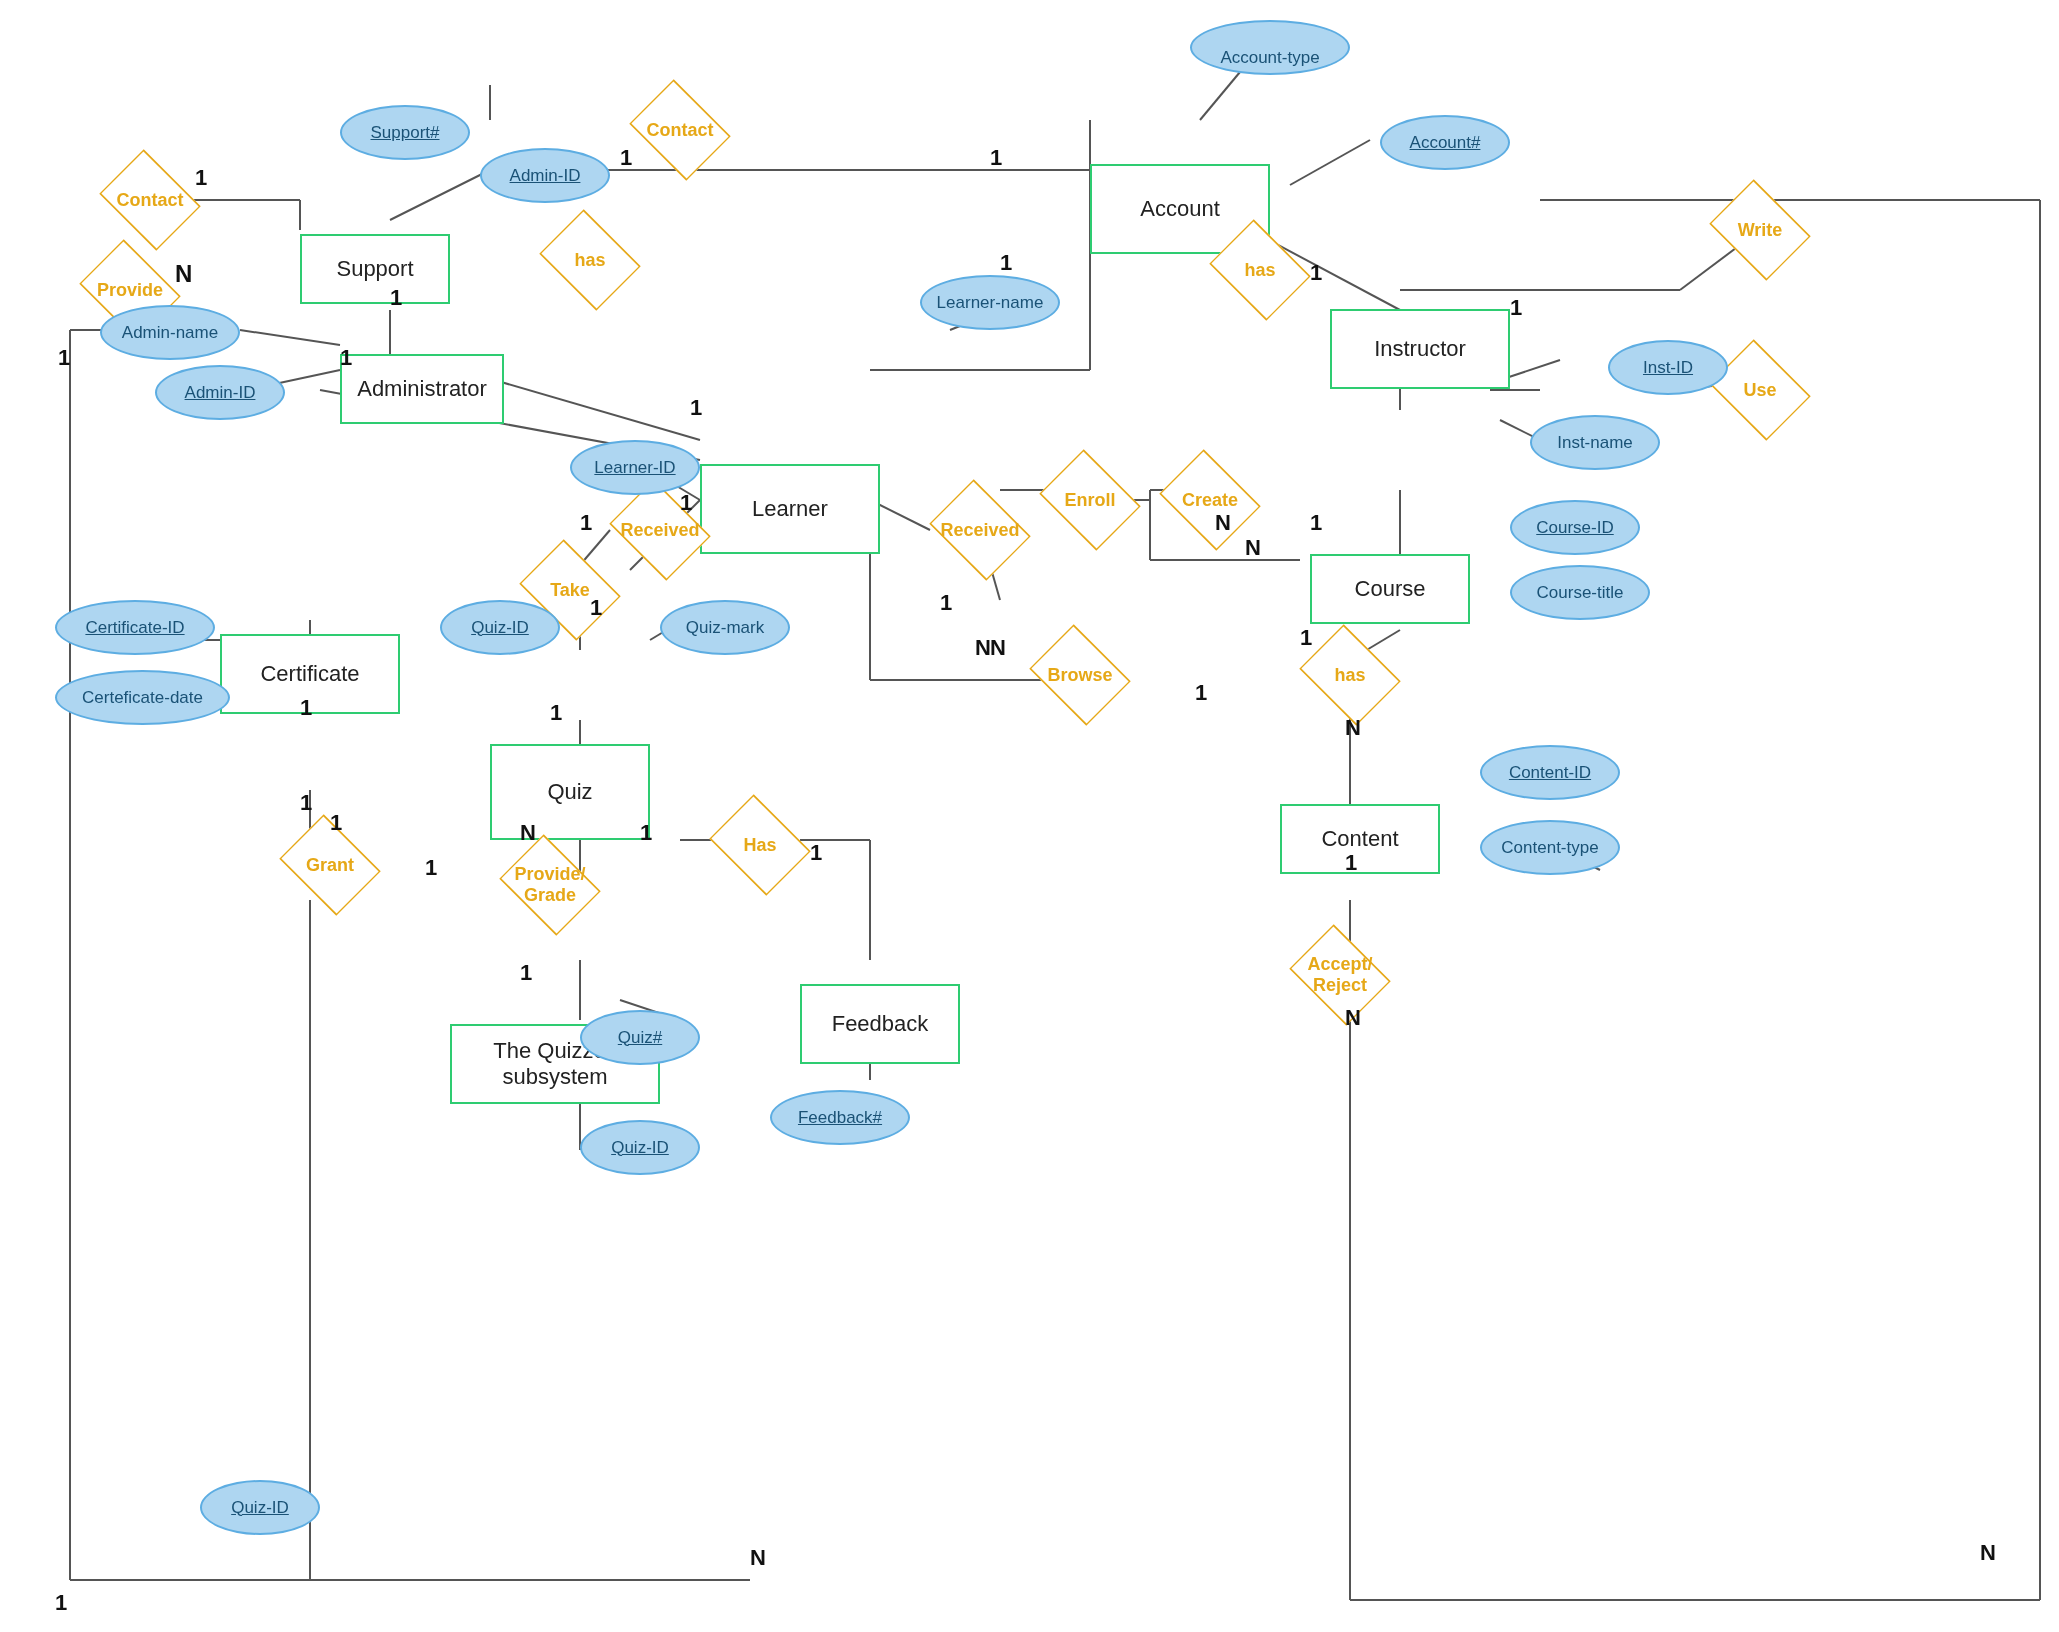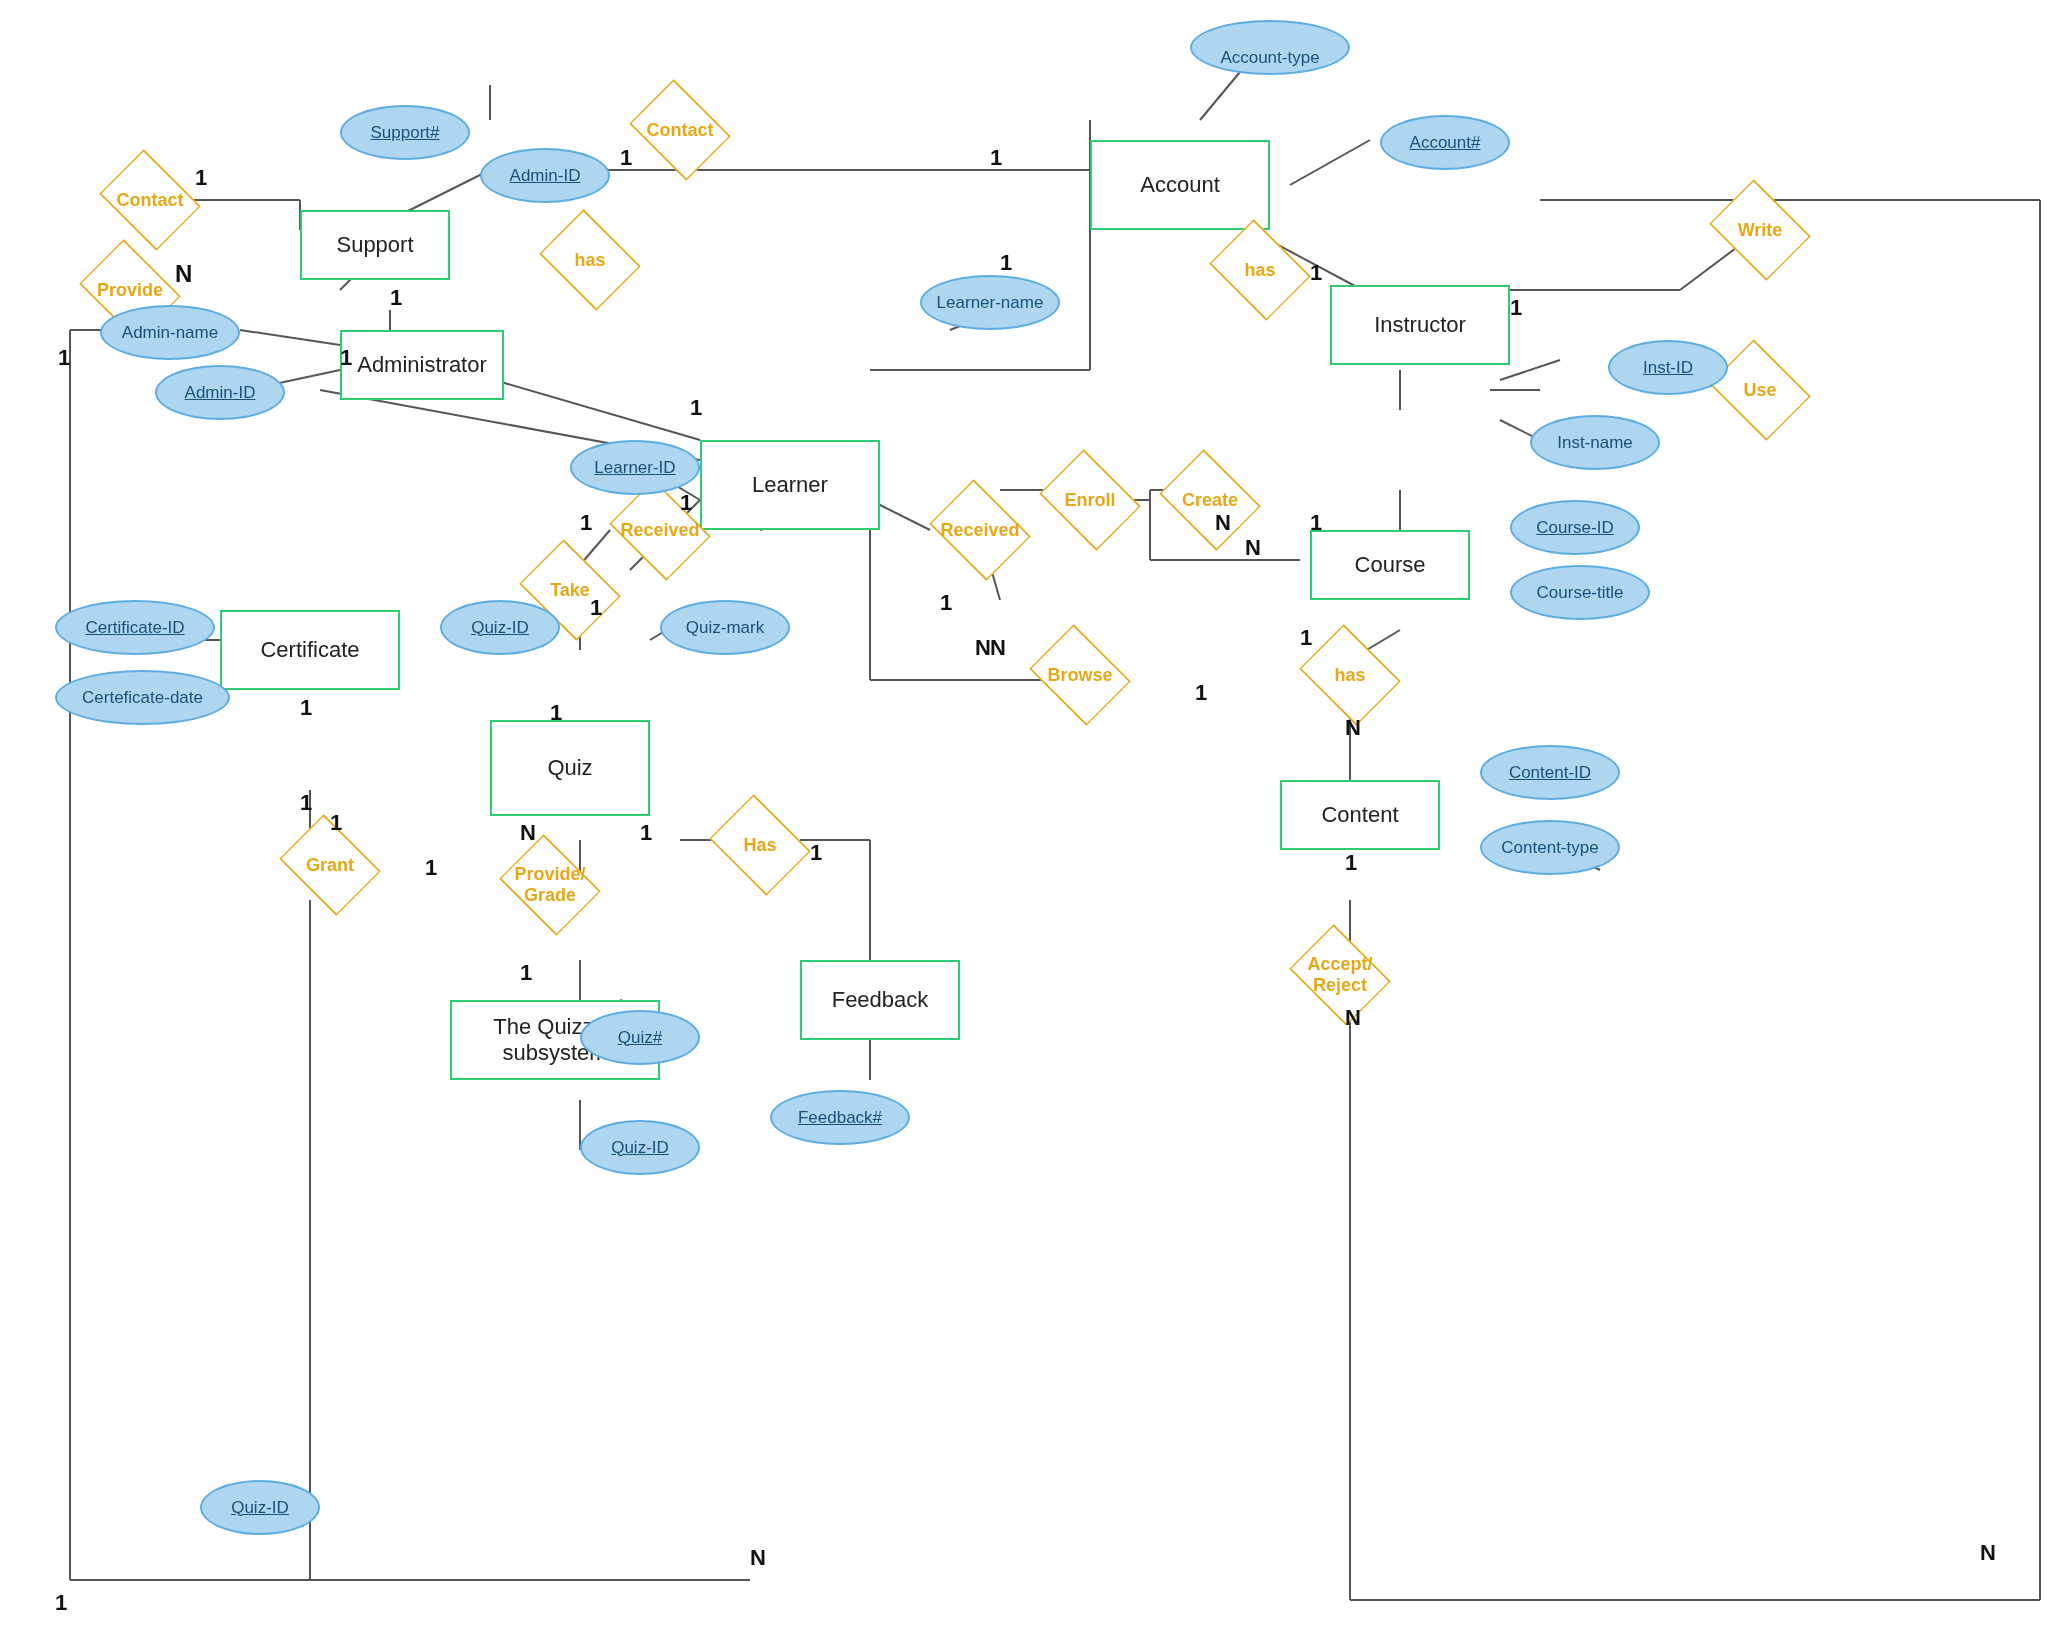--- a/index.html
+++ b/index.html
@@ -10,20 +10,21 @@
     .entity {
       position: absolute;
       border: 2px solid #2ecc71;
       background: #fff;
       display: flex; align-items: center; justify-content: center;
       text-align: center;
       font-size: 22px;
       font-weight: normal;
       color: #222;
       z-index: 10;
+      margin-top: 24px;
     }
 
     
     .diamond {
       position: absolute;
       width: 120px;
       height: 70px;
       display: flex; align-items: center; justify-content: center;
       text-align: center;
       font-size: 18px;

